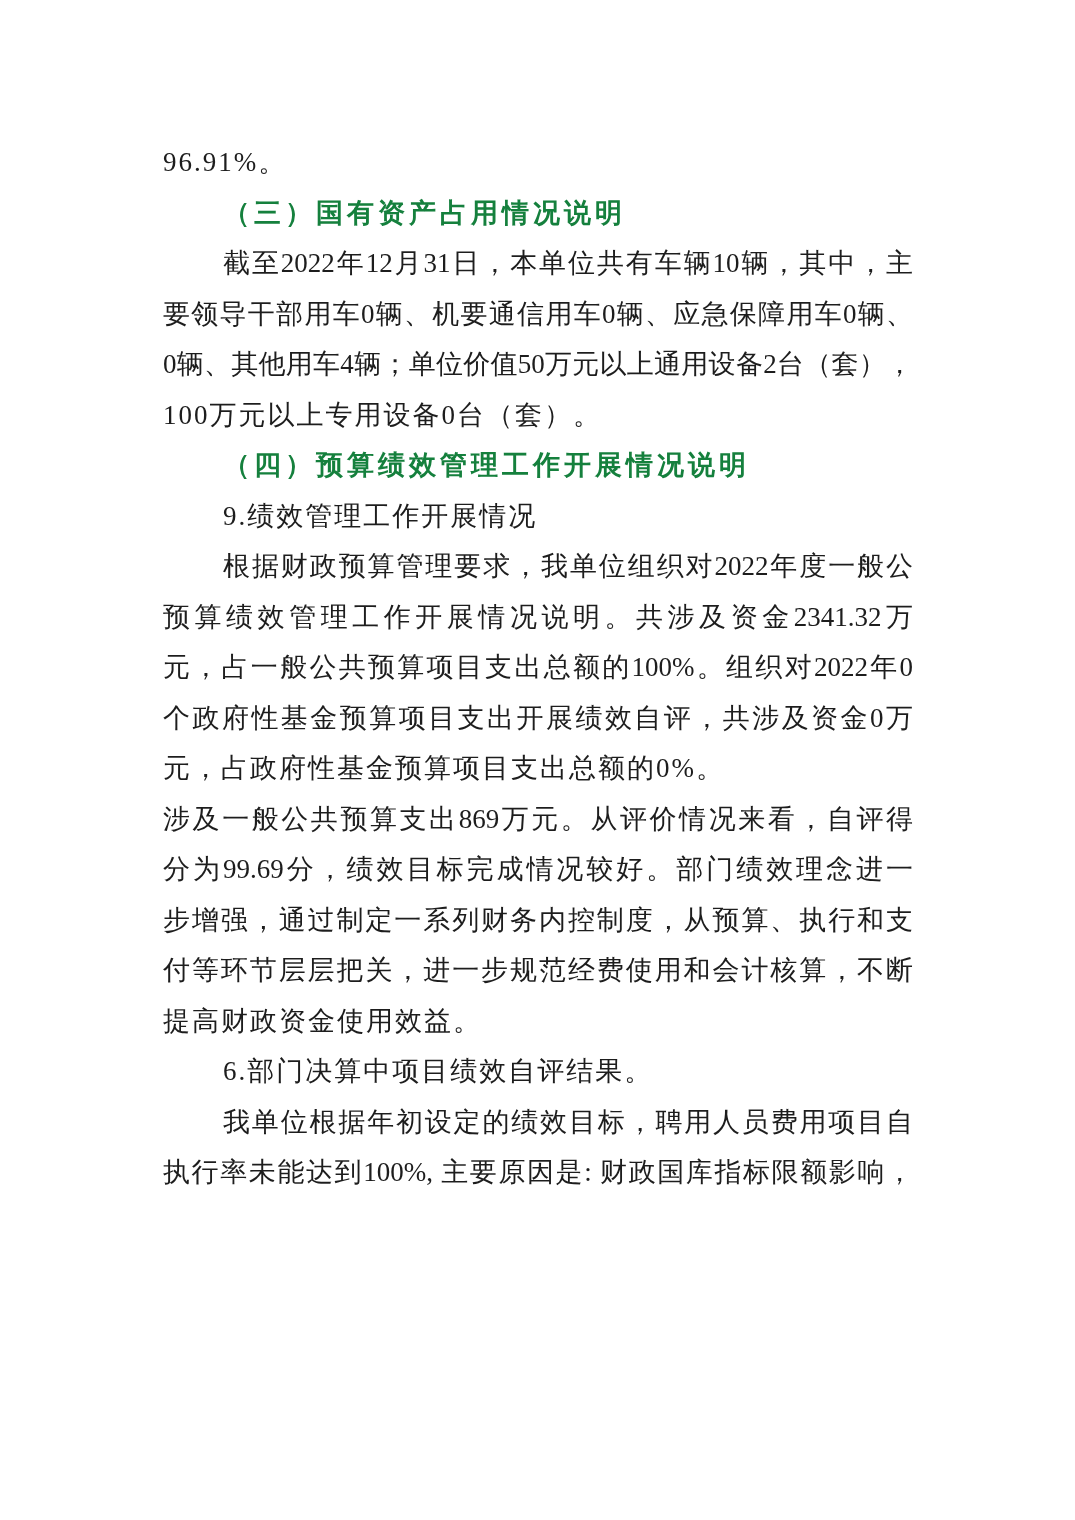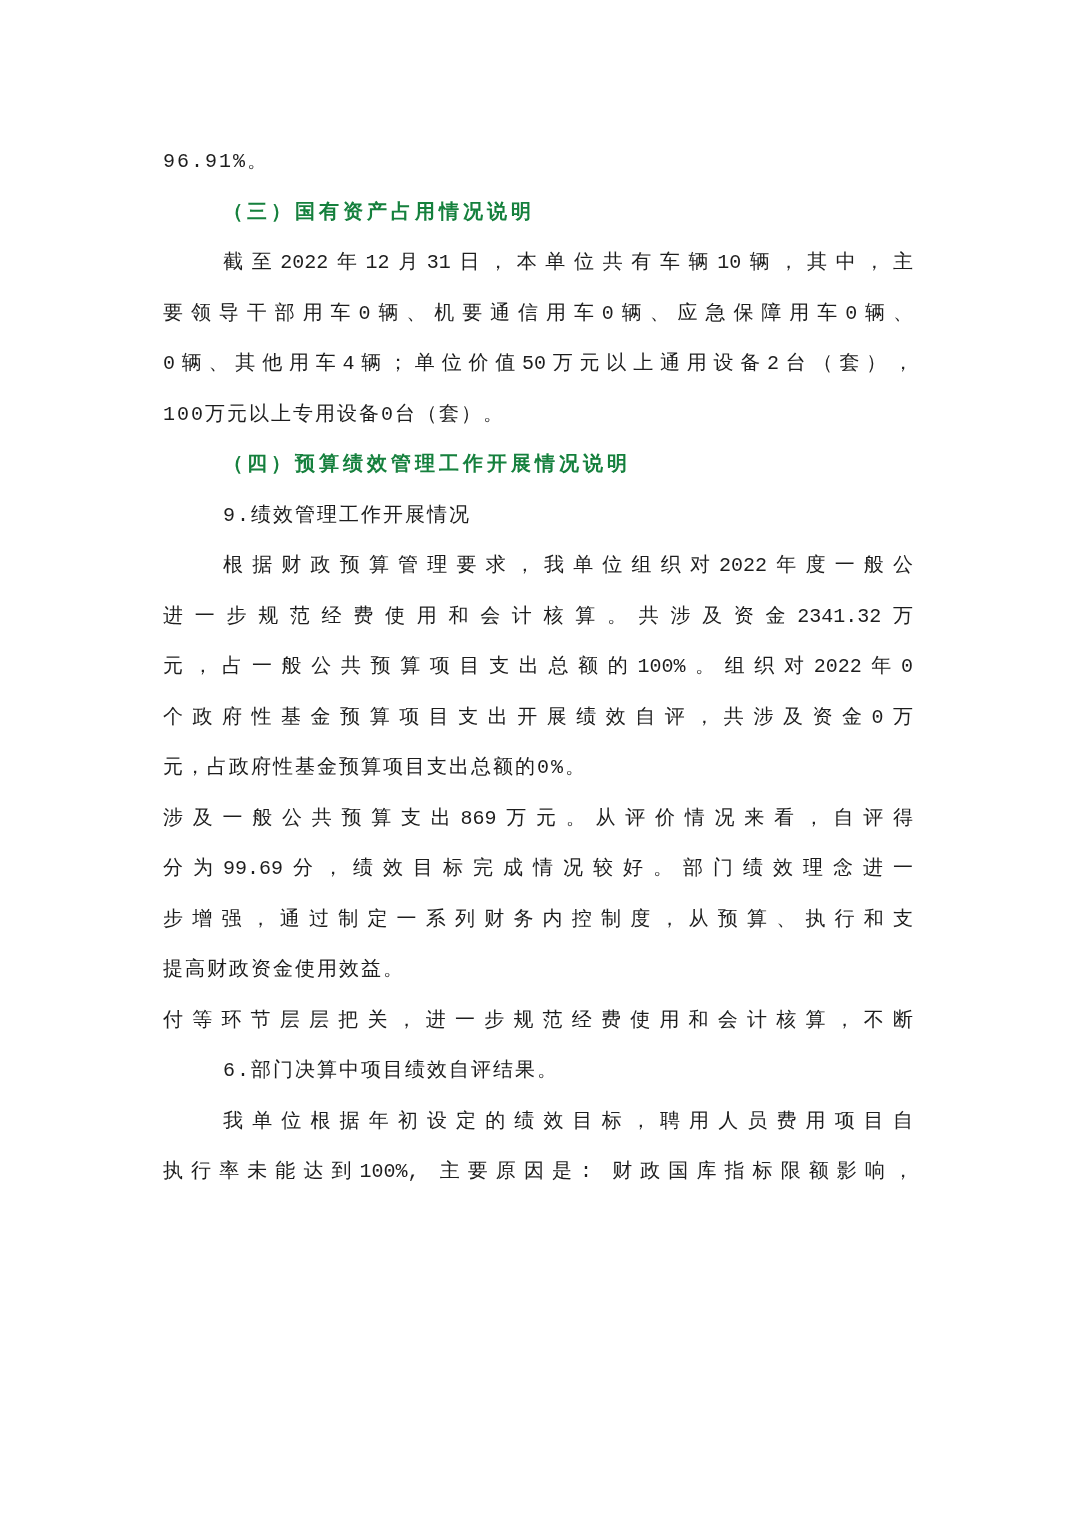--- a/index.html
+++ b/index.html
@@ -15,28 +15,27 @@
     overflow: hidden;
     font-family: "Liberation Serif", "DejaVu Serif", serif;
   }
   .textblock {
     position: absolute;
     left: 163px;
     top: 137px;
     width: 750px;
   }
   .line {
-    font-size: 20px;
+    font-size: 27px;
     line-height: 50.5px;
     height: 50.5px;
     color: #1d1d1d;
     letter-spacing: 2px;
     white-space: nowrap;
     overflow: visible;
-    font-family: Liberation Mono, monospace;
   }
   
   .j {
     letter-spacing: normal;
     white-space: normal;
     text-align: justify;
     text-align-last: justify;
     text-justify: inter-character;
   }
   .indent { text-indent: 60px; }
@@ -59,30 +58,30 @@
     <div class="line j indent">截至2022年12月31日，本单位共有车辆10辆，其中，主</div>
     <div class="line j">要领导干部用车0辆、机要通信用车0辆、应急保障用车0辆、</div>
     <div class="line j">0辆、其他用车4辆；单位价值50万元以上通用设备2台（套），</div>
     <div class="line">100万元以上专用设备0台（套）。</div>
 
     <div class="line heading indent">（四）预算绩效管理工作开展情况说明</div>
 
     <div class="line indent">9.绩效管理工作开展情况</div>
 
     <div class="line j indent">根据财政预算管理要求，我单位组织对2022年度一般公</div>
-    <div class="line j">进一步规范经费使用和会计核算。共涉及资金2341.32万</div>
+    <div class="line j">预算绩效管理工作开展情况说明。共涉及资金2341.32万</div>
     <div class="line j">元，占一般公共预算项目支出总额的100%。组织对2022年0</div>
     <div class="line j">个政府性基金预算项目支出开展绩效自评，共涉及资金0万</div>
     <div class="line">元，占政府性基金预算项目支出总额的0%。</div>
 
     <div class="line j">涉及一般公共预算支出869万元。从评价情况来看，自评得</div>
     <div class="line j">分为99.69分，绩效目标完成情况较好。部门绩效理念进一</div>
     <div class="line j">步增强，通过制定一系列财务内控制度，从预算、执行和支</div>
+    <div class="line j">付等环节层层把关，进一步规范经费使用和会计核算，不断</div>
     <div class="line">提高财政资金使用效益。</div>
-    <div class="line j">付等环节层层把关，进一步规范经费使用和会计核算，不断</div>
 
     <div class="line indent">6.部门决算中项目绩效自评结果。</div>
 
     <div class="line j indent">我单位根据年初设定的绩效目标，聘用人员费用项目自</div>
     <div class="line j">执行率未能达到100%, 主要原因是: 财政国库指标限额影响，</div>
 
   </div>
 </div>
 
 </body></html>

